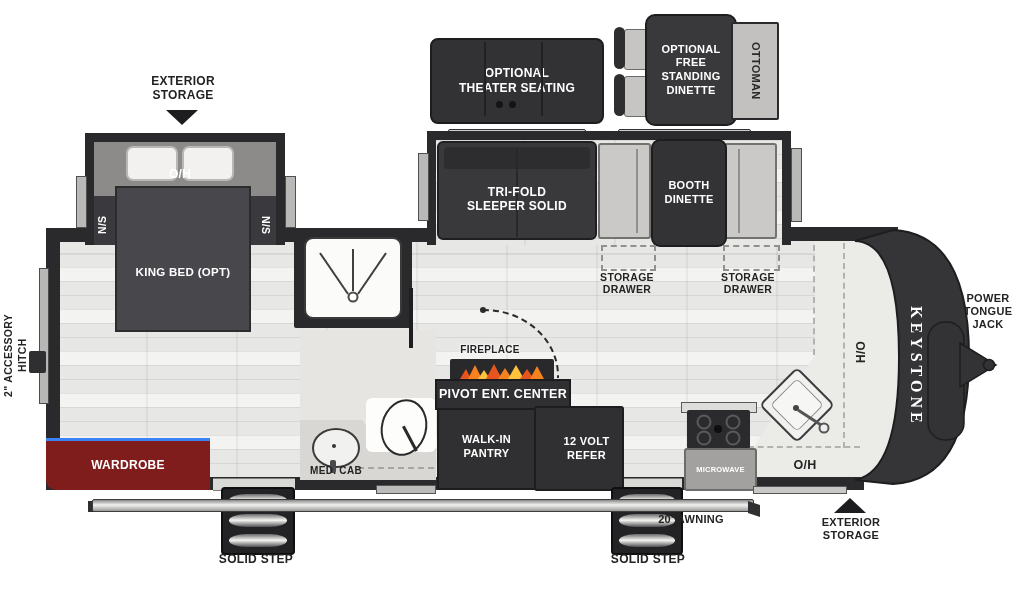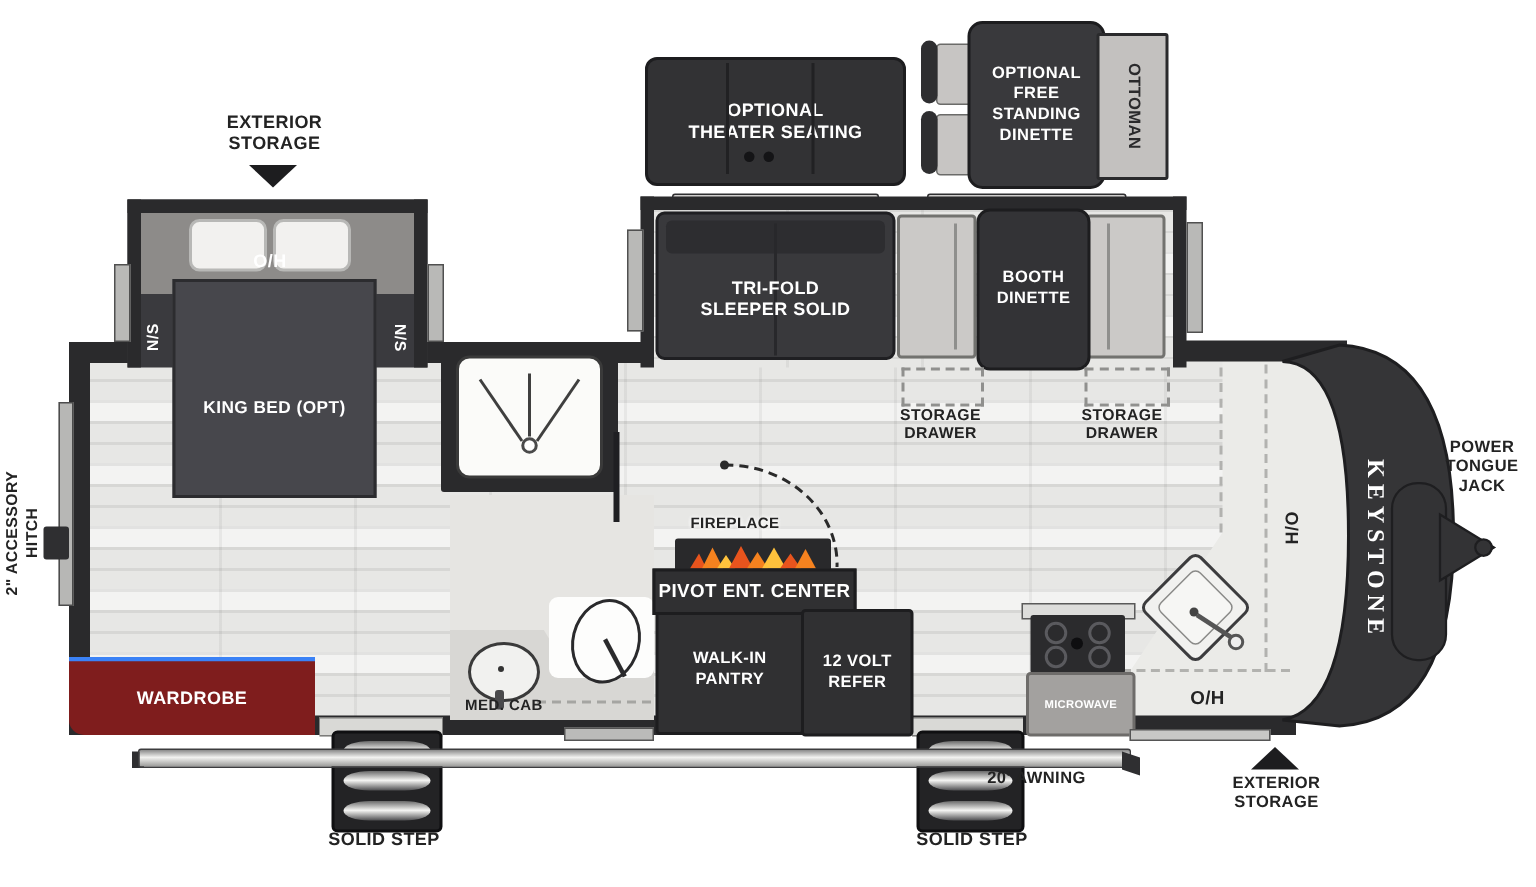--- a/index.html
+++ b/index.html
@@ -168,21 +168,21 @@
     <polygon points="64,18 71,8 78,18" fill="#e8541d"></polygon>
     <polygon points="74,18 81,5 88,18" fill="#f5821f"></polygon>
   </svg>
   <div class="fbox" style="left:437px;top:404px;width:95px;height:82px;border-radius:3px;font-size:11px;background:#303032;">
     <span>WALK-IN
 PANTRY</span>
   </div>
   <div class="fbox" style="left:435px;top:379px;width:132px;height:27px;font-size:12.5px;background:#303032;">
     <span>PIVOT ENT. CENTER</span>
   </div>
-  <div class="fbox" style="left:534px;top:406px;width:71px;height:81px;border-radius:3px;font-size:11px;background:#303032;">
+  <div class="fbox" style="left:534px;top:406px;width:71px;height:81px;border-radius:3px;font-size:11px;background:#303032;padding-left:15px;">
     <span>12 VOLT
 REFER</span>
   </div>
 
   <div class="abs" style="left:681px;top:402px;width:74px;height:9px;background:#dddddb;border:1px solid #5a5a5a;"></div>
   <div class="abs" style="left:687px;top:410px;width:63px;height:39px;background:#2b2b2d;border-radius:2px;">
     <svg width="63" height="39" viewBox="0 0 63 39">
       <circle cx="17" cy="12" r="6.5" fill="none" stroke="#5a5a5e" stroke-width="2"></circle>
       <circle cx="46" cy="12" r="6.5" fill="none" stroke="#5a5a5e" stroke-width="2"></circle>
       <circle cx="17" cy="28" r="6.5" fill="none" stroke="#5a5a5e" stroke-width="2"></circle>

